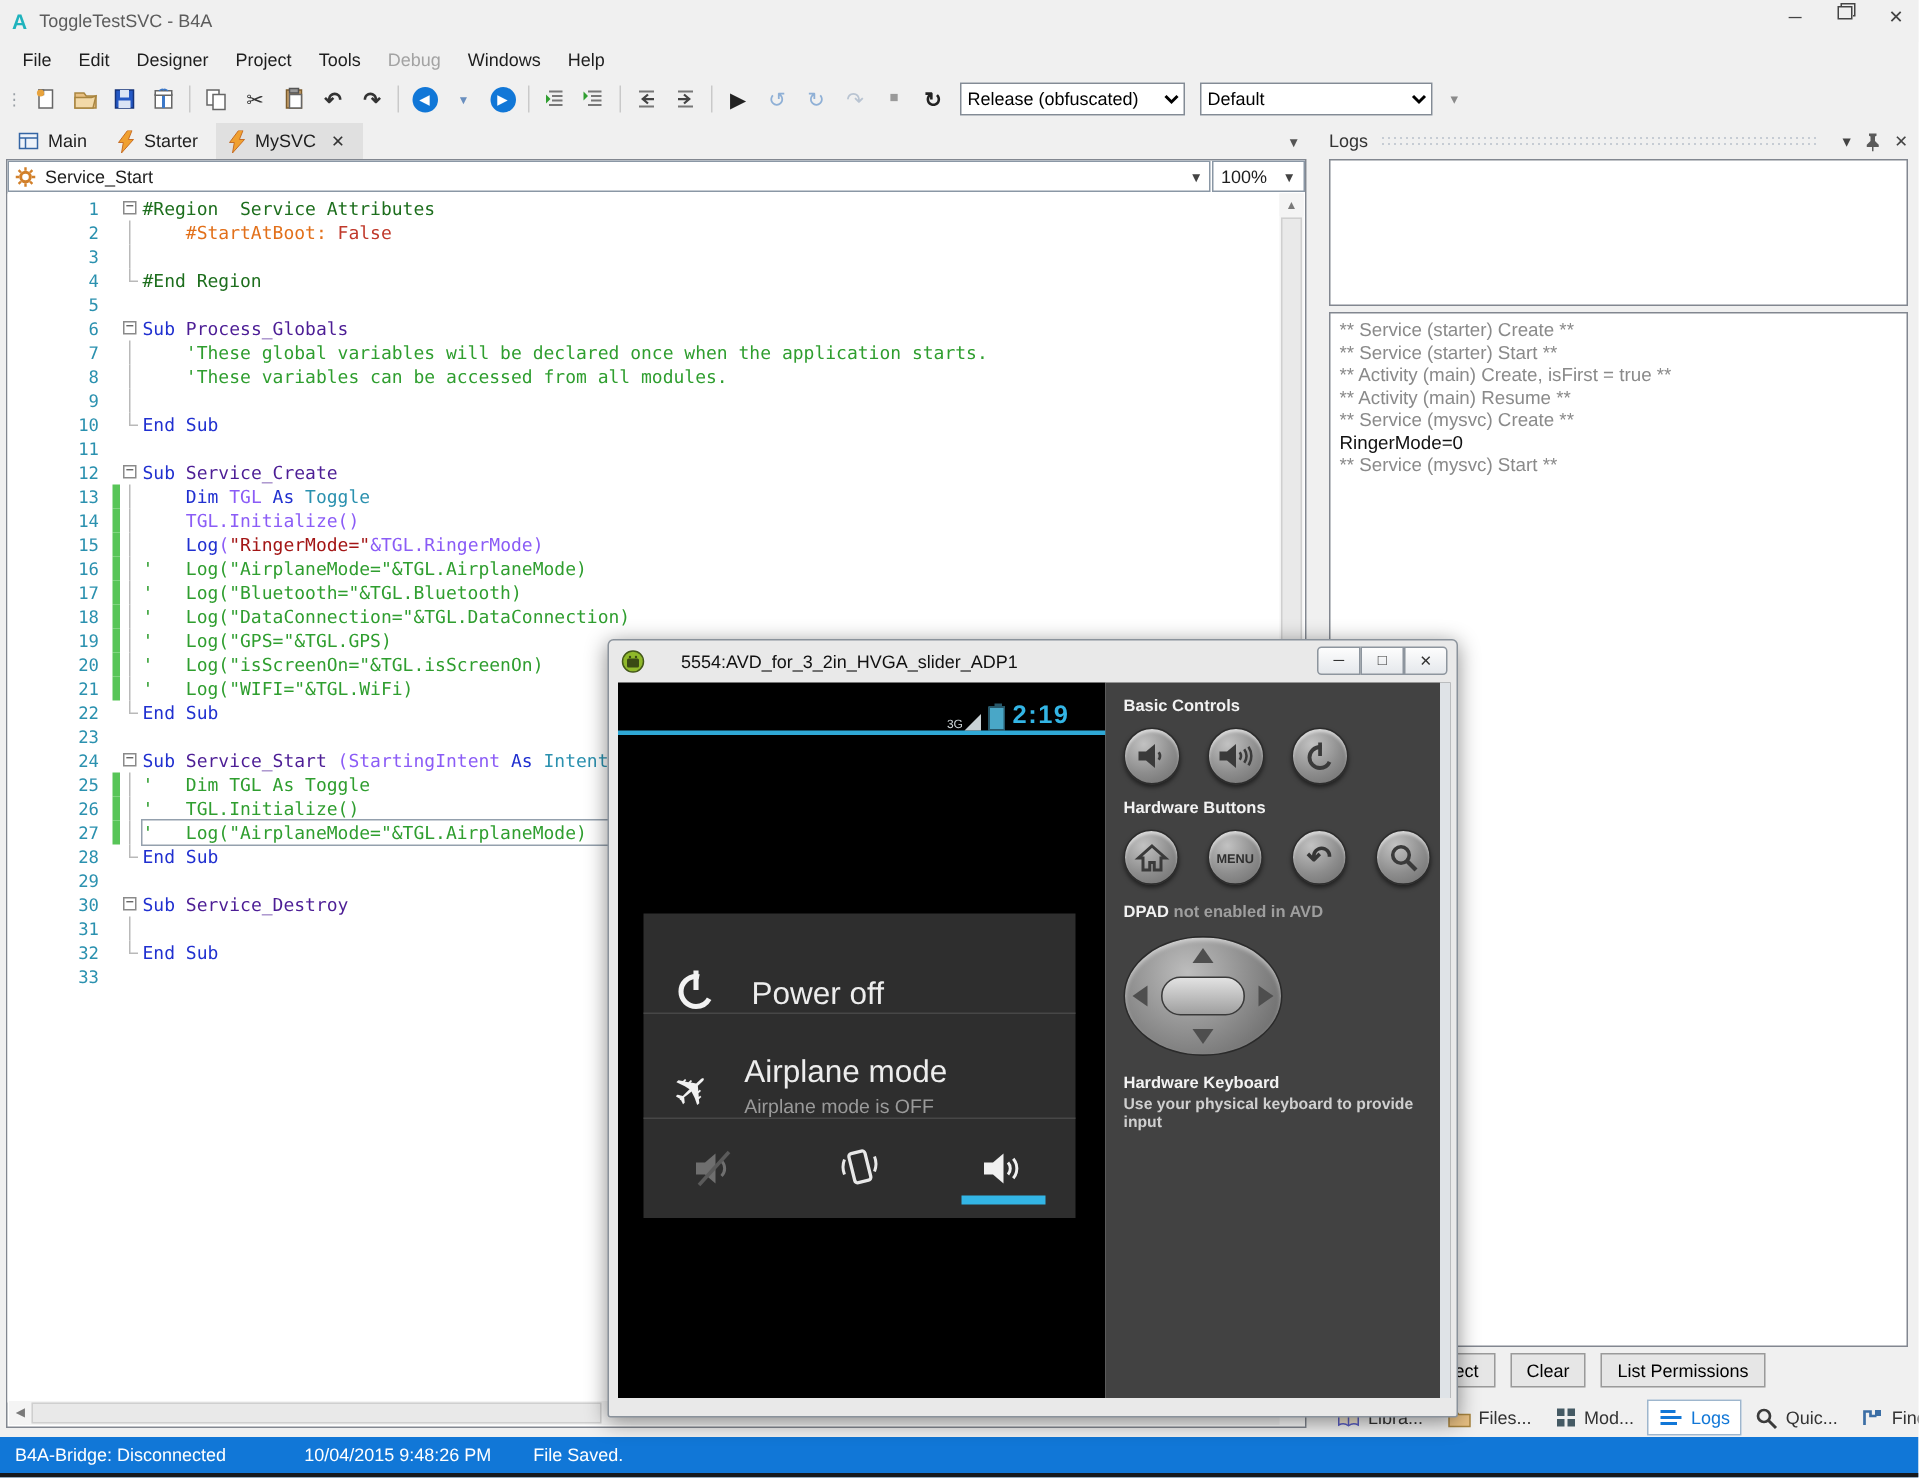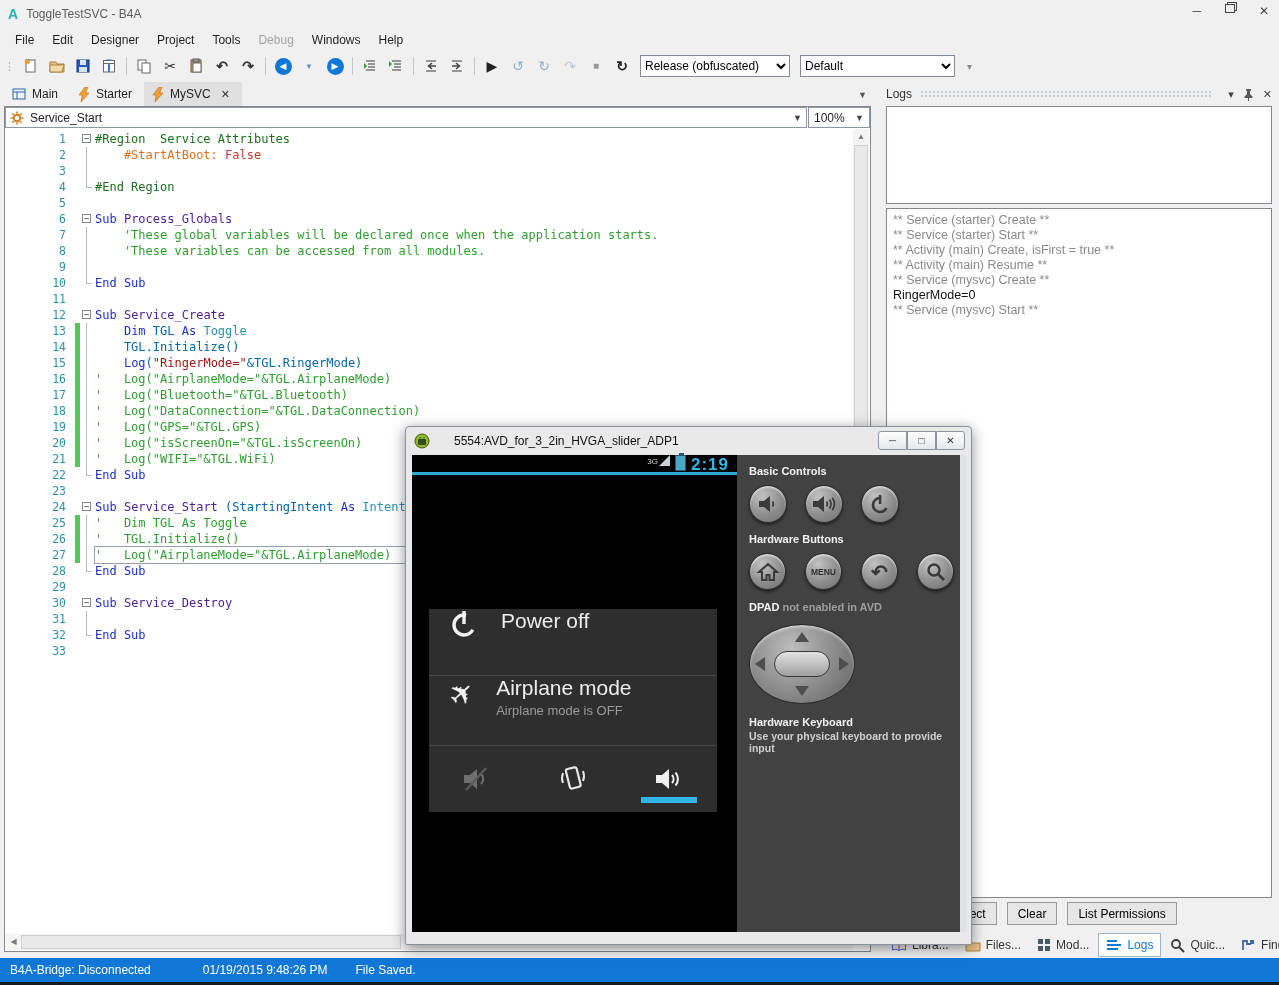--- a/index.html
+++ b/index.html
@@ -46,21 +46,21 @@
   .bar { width:5px; flex:none; }
   .bar.on { background:#58c558; }
   .fold { width:15px; flex:none; position:relative; }
   .fold.g1::before { content:""; position:absolute; left:6px; top:0; bottom:0; width:1px; background:#b9b9b9; }
   .fold.g2::before { content:""; position:absolute; left:6px; top:0; height:9px; width:1px; background:#b9b9b9; }
   .fold.g2::after { content:""; position:absolute; left:6px; top:8px; width:6px; height:1px; background:#b9b9b9; }
   .fbox { position:absolute; left:2px; top:3px; width:9px; height:9px; border:1px solid #8a8a8a; background:#fff; font-size:9px; line-height:7px; text-align:center; color:#444; }
   .codewrap { flex:1; }
   .cl.cur .codewrap { outline:1px solid #94a0ad; }
   .kw{color:#2030d0;} .cm{color:#2f9e2f;} .str{color:#a31515;} .typ{color:#2b91af;}
-  .reg{color:#1d6e1d;} .att1{color:#e2701a;} .att2{color:#c0392b;} .subn{font-weight:normal;color:#4c1d95;} .p{color:#0369a1;}
+  .reg{color:#1d6e1d;} .att1{color:#e2701a;} .att2{color:#c0392b;} .subn{font-weight:normal;color:#4c1d95;} .p{color:#8b5cf6;}
 
   #vscroll { position:absolute; right:1px; top:22px; width:16px; bottom:17px; background:#f4f4f4; }
   #vscroll .arrow { height:15px; text-align:center; color:#7a7a7a; font-size:8px; line-height:15px; background:#f4f4f4; }
   #vscroll .thumb { position:absolute; left:1px; right:1px; top:16px; height:700px; background:#e9e9e9; border:1px solid #cfcfcf; }
   #hscroll { position:absolute; left:1px; bottom:1px; right:17px; height:16px; background:#f4f4f4; display:flex; }
   #hscroll .arrow { width:15px; text-align:center; color:#7a7a7a; font-size:8px; line-height:16px; }
   #hscroll .thumb { width:380px; margin:1px 0; background:#e9e9e9; border:1px solid #cfcfcf; }
 
   
   #logs-header { left:886px; top:84px; width:386px; height:20px; display:flex; align-items:center; }
@@ -90,32 +90,32 @@
   
   #emu { left:405px; top:426px; width:567px; height:519px; background:#e9e9e9; border:1px solid #8a929b; border-radius:4px 4px 2px 2px; box-shadow:0 3px 14px rgba(0,0,0,.45); z-index:50; }
   #emu-titlebar { position:absolute; left:0; top:0; right:0; height:28px; display:flex; align-items:center; padding-left:8px; gap:24px; font-size:12px; color:#111; }
   #emu-win-controls { position:absolute; right:6px; top:4px; display:flex; }
   .emu-wbtn { width:29px; height:19px; border:1px solid #8d959e; background:linear-gradient(#fdfdfd,#e5e8ec); display:flex; align-items:center; justify-content:center; font-size:10px; color:#333; }
   .emu-wbtn:first-child { border-radius:3px 0 0 3px; }
   .emu-wbtn:last-child { border-radius:0 3px 3px 0; }
 
   #emu-body { position:absolute; left:6px; top:28px; display:flex; }
   #phone { width:325px; height:477px; background:#000; position:relative; }
-  #phone-status { height:17px; display:flex; align-items:flex-start; justify-content:flex-end; gap:5px; padding-right:8px; }
+  #phone-status { height:32px; display:flex; align-items:flex-end; justify-content:flex-end; gap:5px; padding-right:24px; }
   #sig { display:flex; align-items:flex-end; color:#cfcfcf; }
   #sig .g3 { font-size:8px; margin-right:1px; color:#cfd6d9; }
   #sig .tri { width:0; height:0; border-left:11px solid transparent; border-bottom:11px solid #c9d2d6; }
   #batt { width:11px; height:16px; background:#49a7c7; border:1px solid #27586b; position:relative; }
   #batt::before { content:""; position:absolute; top:-3px; left:3px; width:5px; height:2px; background:#27586b; }
   #phone-time { color:#33b5e5; font-size:17px; font-weight:bold; letter-spacing:1px; }
   #app-bar { height:48px; display:flex; align-items:center; gap:14px; padding-left:16px; background:#151515; }
   #app-title { color:#b4b4b4; font-size:20px; }
   #app-divider { height:3px; background:#2fa8d5; }
   #dialog { position:absolute; left:17px; top:154px; width:288px; background:#2e2e2e; }
-  .drow { display:flex; align-items:flex-start; gap:22px; padding-left:20px; border-bottom:1px solid #474747; }
+  .drow { display:flex; align-items:flex-end; gap:22px; padding-left:20px; border-bottom:1px solid #474747; }
   .drow:last-child { border-bottom:none; }
   #drow-power { height:67px; }
   #drow-air { height:70px; }
   #drow-sound { height:66px; padding:0; gap:0; }
   .dmain { color:#ededed; font-size:21px; font-weight:300; }
   .dsub { color:#9a9a9a; font-size:13px; margin-top:3px; }
   .sound-cell { flex:1; display:flex; align-items:center; justify-content:center; position:relative; height:100%; }
   .sel-bar { position:absolute; left:50%; transform:translateX(-50%); bottom:9px; width:56px; height:6px; background:#33b5e5; }
   .plane-glyph { color:#f2f2f2; font-size:30px; display:inline-block; transform:rotate(-42deg); }
 
@@ -449,21 +449,21 @@
           <path d="M2 12V3h4v3h4" fill="none" stroke="#3b6ea5" stroke-width="1.8"></path>
           <rect x="9" y="2" width="4" height="4" fill="#3b6ea5"></rect>
         </svg>
       </span>
       <span>Find...</span>
     </div>
   </div>
 
 <div id="statusbar" class="abs">
   <span id="sb-bridge">B4A-Bridge: Disconnected</span>
-  <span id="sb-time">01/19/2015 9:48:26 PM</span>
+  <span id="sb-time">10/04/2015 9:48:26 PM</span>
   <span id="sb-msg">File Saved.</span>
 </div>
 
 <div id="emu" class="abs">
   <div id="emu-titlebar">
     <span>
         <svg width="16" height="16" viewBox="0 0 16 16">
           <circle cx="8" cy="8" r="7" fill="#8fb82a" stroke="#44591a"></circle>
           <rect x="4" y="6" width="8" height="6" rx="1" fill="#3a4a14"></rect>
           <circle cx="6" cy="5" r="0.8" fill="#3a4a14"></circle>

